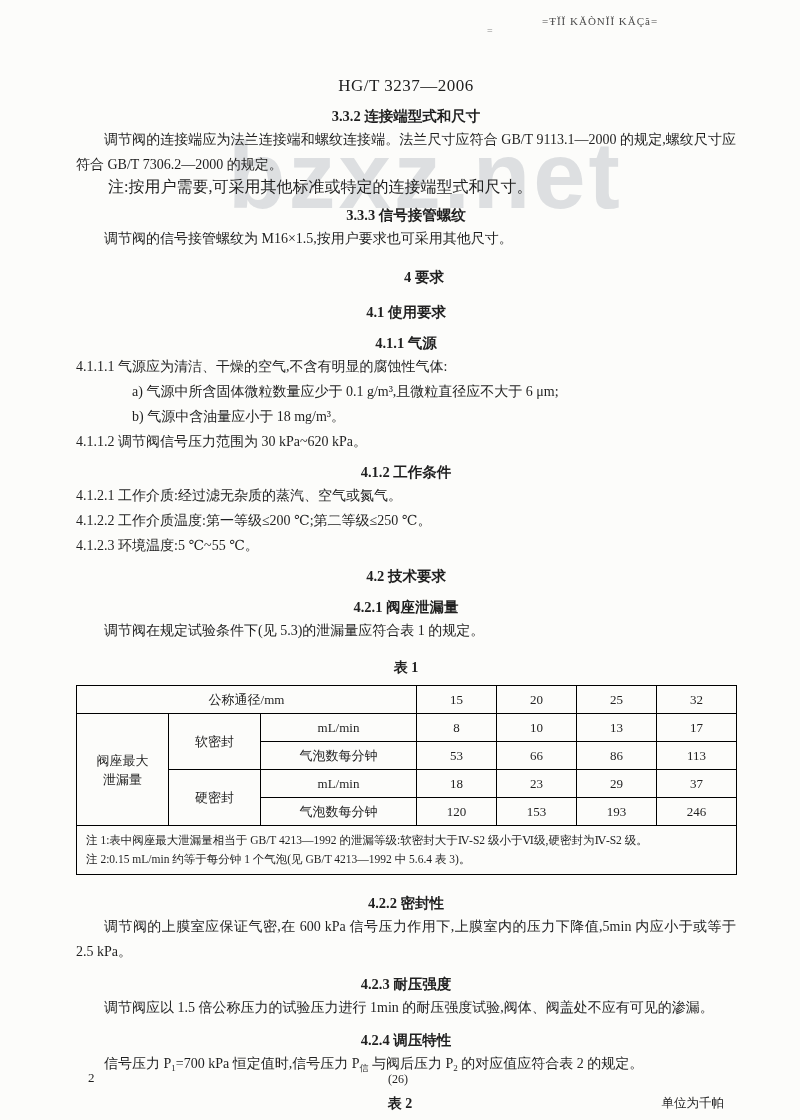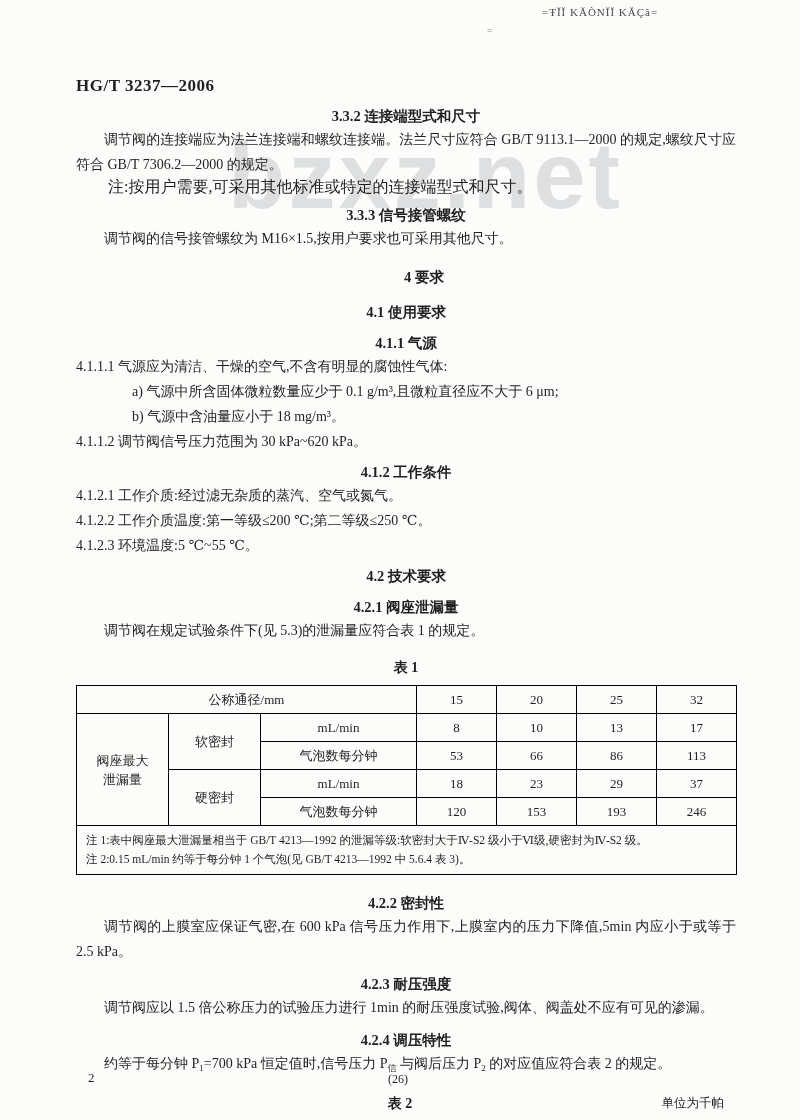--- a/index.html
+++ b/index.html
@@ -2,30 +2,30 @@
 <html><head>
 <meta charset="utf-8">
 <style>
   html,body{margin:0;padding:0;background:#e8e8e8;}
   .page{
     position:relative;width:800px;height:1120px;margin:0 auto;
     background:#fcfcfa;overflow:hidden;
     font-family:"Liberation Serif","DejaVu Serif",serif;
     color:#1f1f1f;
   }
-  .hdr-garble{position:absolute;top:6px;left:542px;font-size:11px;color:#4a4a4a;letter-spacing:1px;}
+  .hdr-garble{position:absolute;top:15px;left:542px;font-size:11px;color:#4a4a4a;letter-spacing:1px;}
   .hdr-eq{position:absolute;top:25px;left:487px;font-size:10px;color:#8a8a8a;}
   .watermark{
     position:absolute;top:122px;left:228px;z-index:0;
     font-family:"Liberation Sans","DejaVu Sans",sans-serif;
     font-weight:bold;font-size:94px;letter-spacing:3px;
     color:rgba(178,184,190,0.42);user-select:none;pointer-events:none;
   }
   .content{position:absolute;left:76px;top:76px;width:660px;z-index:1;}
-  .docno{font-weight:bold;font-size:17px;letter-spacing:0.5px;}
+  .docno{font-weight:normal;font-size:17px;letter-spacing:0.5px;text-align:center;}
   .h{font-weight:bold;font-size:14.5px;line-height:21px;text-align:center;}
   .p{font-size:14px;line-height:25px;text-align:justify;}
   .ind{text-indent:2em;}
   .sub-item{padding-left:56px;}
   .note{font-size:16px;line-height:20px;}
   .mt8{margin-top:8px;}.mt10{margin-top:10px;}
   .mt14{margin-top:14px;}.mt16{margin-top:16px;margin-left:36px;}.mt18{margin-top:18px;}
   .caption{font-weight:bold;font-size:14px;text-align:center;margin:16px 0 8px 0;}
   table{border-collapse:collapse;width:660px;table-layout:fixed;font-size:13px;}
   td{border:1px solid #000000;text-align:center;height:25px;padding:1px 4px;line-height:17px;}
@@ -138,21 +138,21 @@
     </tbody>
       </table>
 
     <div class="h mt18">4.2.2  密封性</div>
     <div class="p ind">调节阀的上膜室应保证气密,在 600 kPa 信号压力作用下,上膜室内的压力下降值,5min 内应小于或等于 2.5 kPa。</div>
     <div class="h mt10">4.2.3  耐压强度</div>
     <div class="p ind">调节阀应以 1.5 倍公称压力的试验压力进行 1min 的耐压强度试验,阀体、阀盖处不应有可见的渗漏。</div>
     <div class="h mt10">4.2.4  调压特性</div>
 
     <div class="p ind">
-      <span>约等于每分钟 P</span><span class="sb">1</span><span>=700 kPa 恒定值时,信号压力 P</span><span class="sb">信</span><span> 与阀后压力 P</span><span class="sb">2</span><span> 的对应值应符合表 2 的规定。</span>
+      <span>信号压力 P</span><span class="sb">1</span><span>=700 kPa 恒定值时,信号压力 P</span><span class="sb">信</span><span> 与阀后压力 P</span><span class="sb">2</span><span> 的对应值应符合表 2 的规定。</span>
     </div>
 
     <div class="cap2-row">
       <span class="sp"></span>
       <span class="cap2-title">表 2</span>
       <span class="cap2-unit">单位为千帕</span>
     </div>
 
   </div>
 

